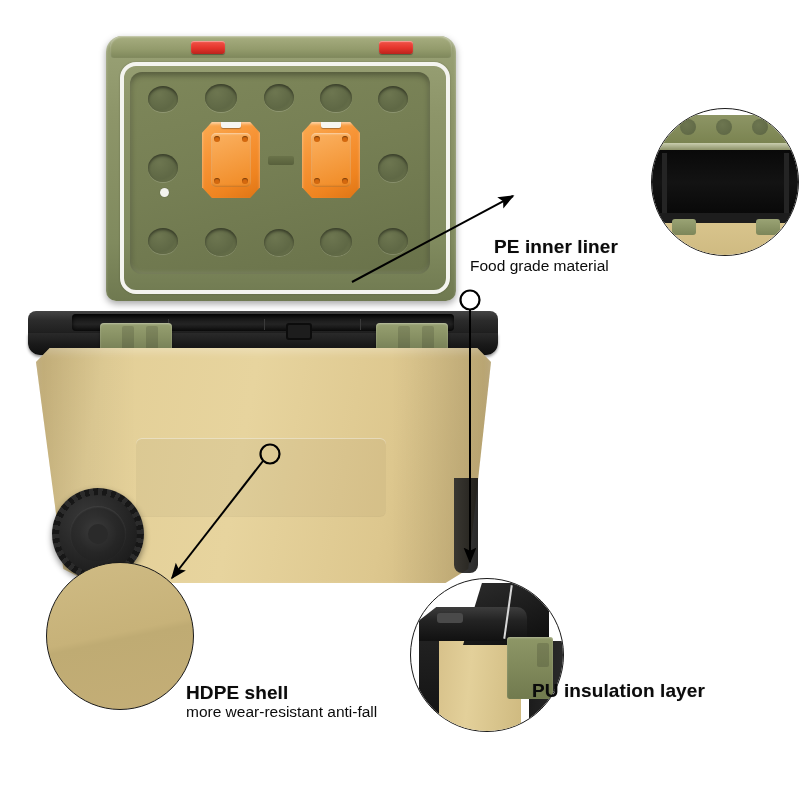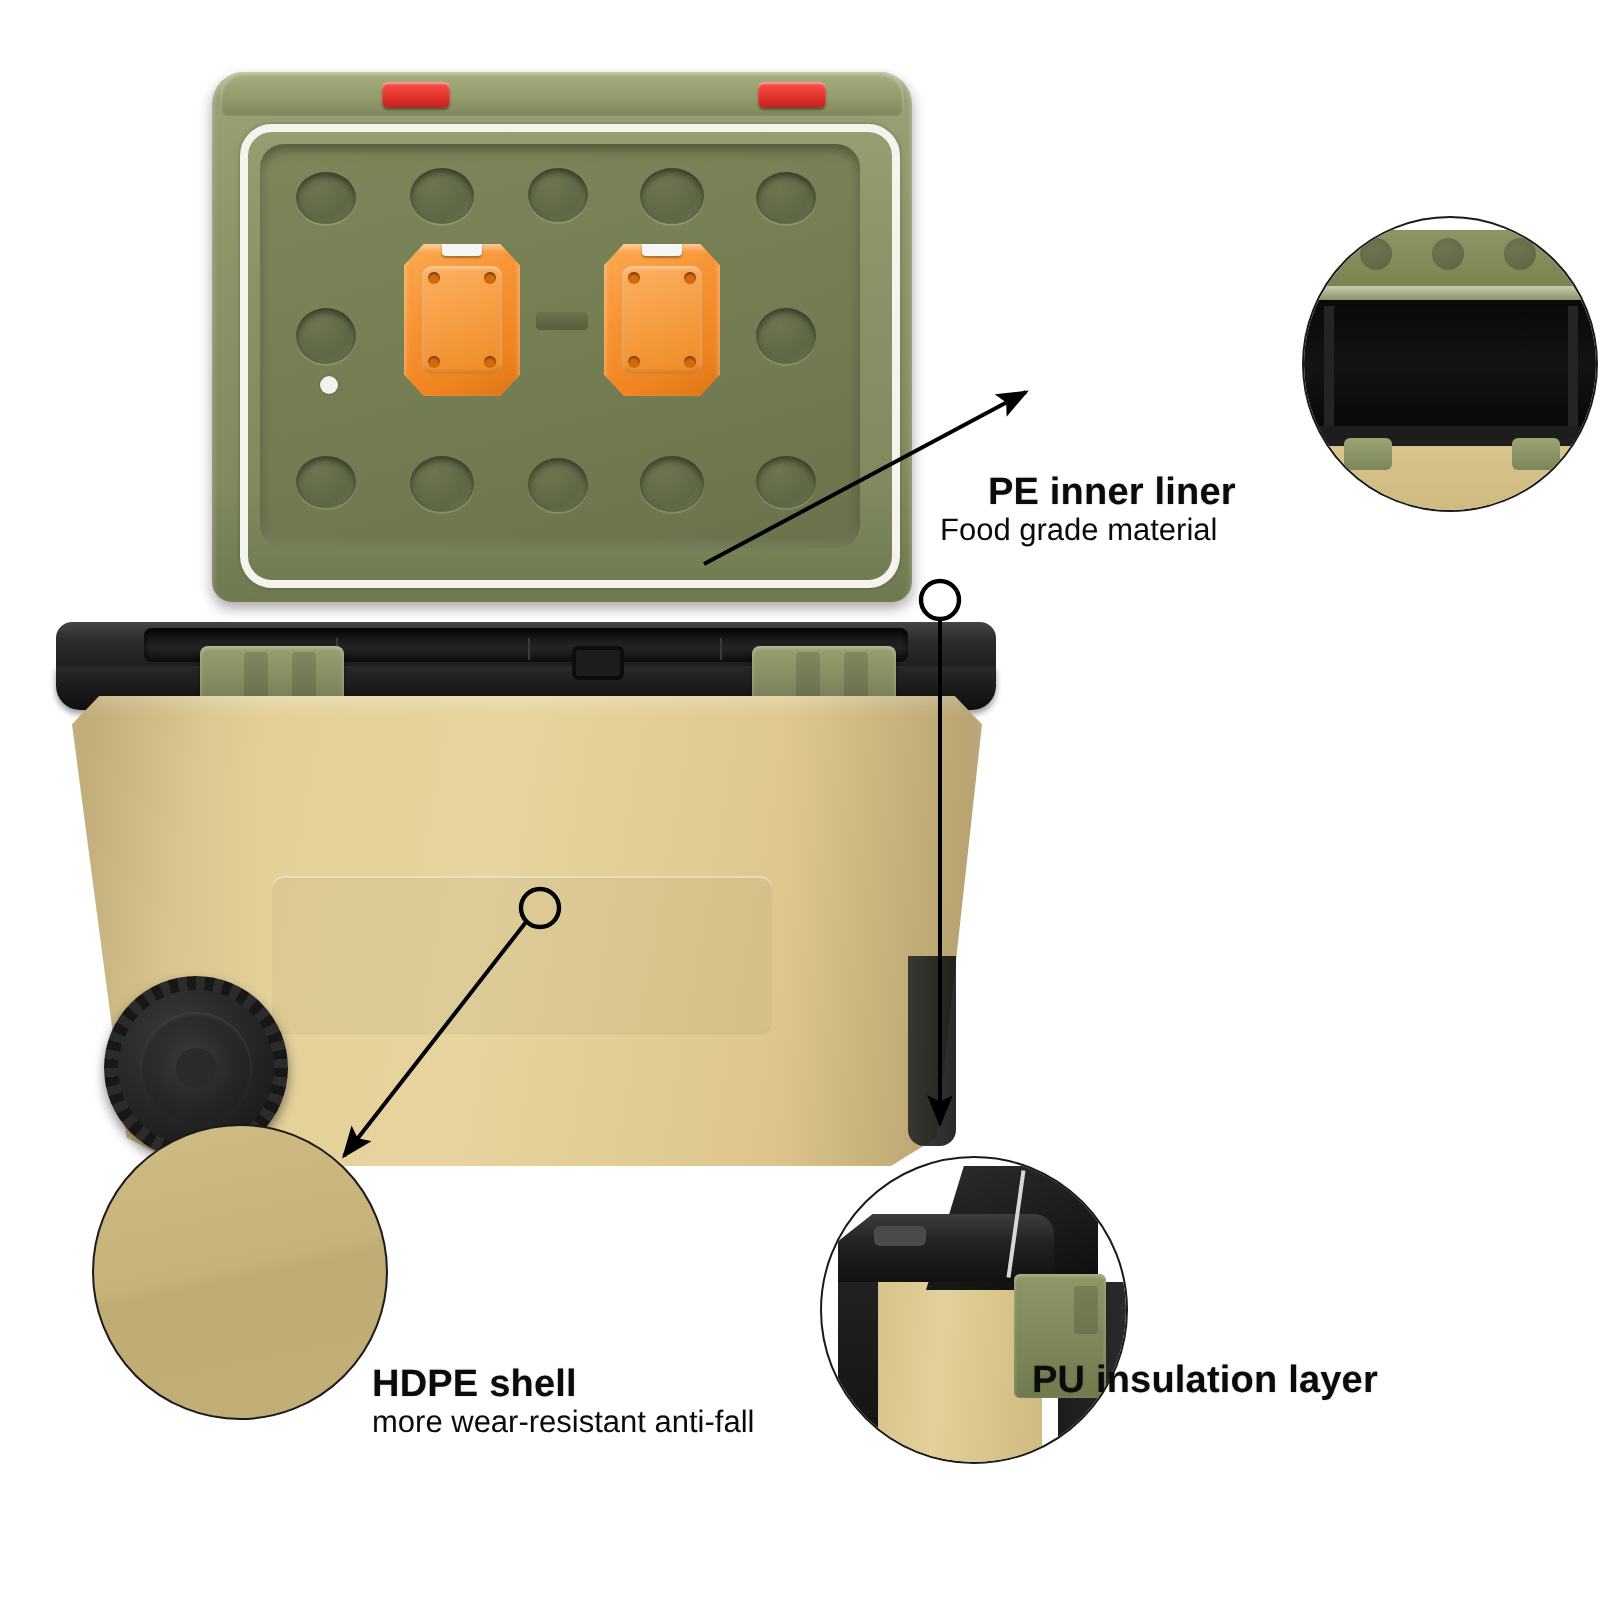--- a/index.html
+++ b/index.html
@@ -165,21 +165,21 @@
 
   
   .lbl{position:absolute;color:#0b0b0b;}
   .lbl .t1{font-size:19px;font-weight:700;line-height:1.12;letter-spacing:.1px;
       text-shadow:0 0 1px rgba(0,0,0,.25);}
   .lbl .t2{font-size:15.5px;font-weight:400;line-height:1.15;letter-spacing:0;}
 
   .lbl-pe{left:470px;top:236px;}
   .lbl-pe .t1{margin-left:24px;}
   .lbl-hdpe{left:186px;top:682px;}
-  .lbl-pu{left:516px;top:680px;}
+  .lbl-pu{left:532px;top:680px;}
 </style>
 </head>
 <body>
 
 <div class="stage">
 
   <div class="cooler nosel">
 
     <div class="lid">
       <div class="lid-shell"></div>

